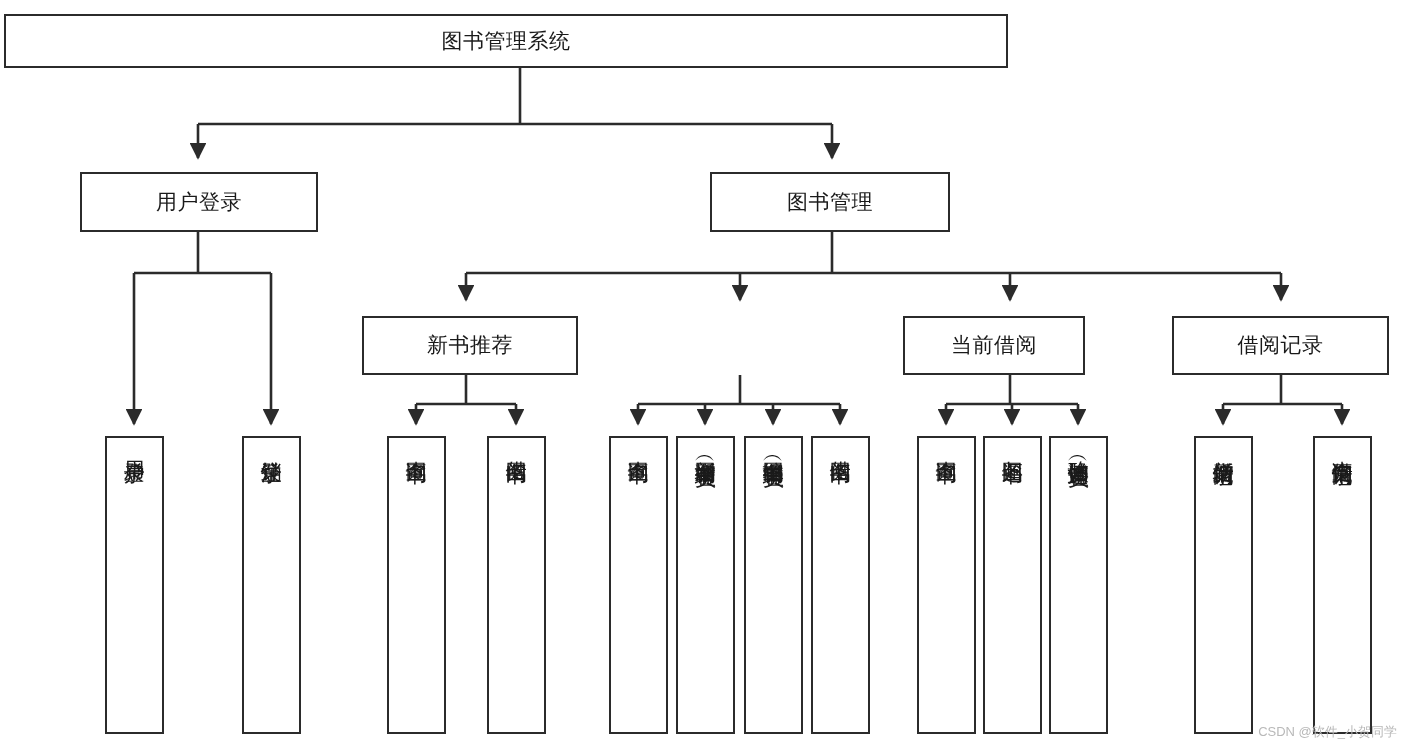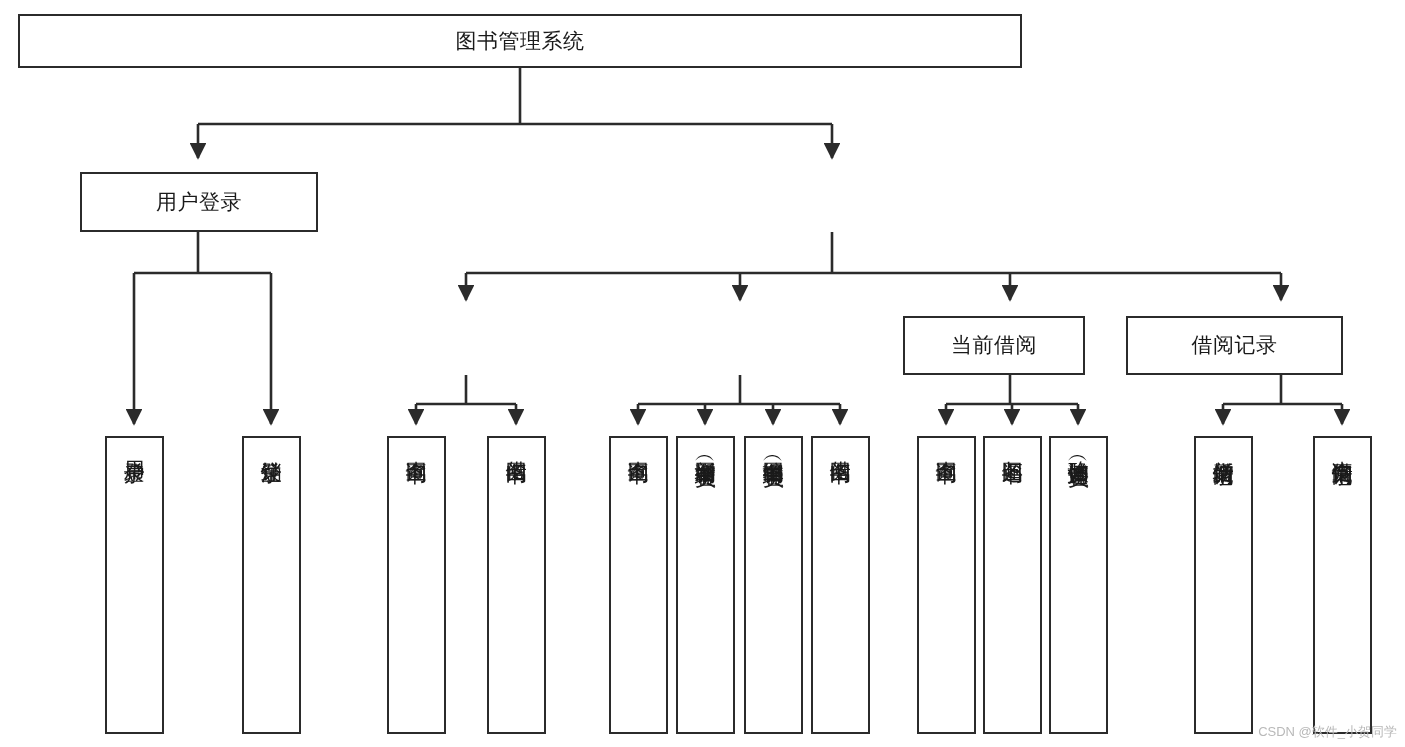--- a/index.html
+++ b/index.html
@@ -119,32 +119,38 @@
       <path d="M 1012 404 L 1012 424" marker-end="url(#arrow)"></path>
       <path d="M 1078 404 L 1078 424" marker-end="url(#arrow)"></path>
 
       <path d="M 1281 375 L 1281 404"></path>
       <path d="M 1223 404 L 1342 404"></path>
       <path d="M 1223 404 L 1223 424" marker-end="url(#arrow)"></path>
       <path d="M 1342 404 L 1342 424" marker-end="url(#arrow)"></path>
     </g>
   </svg>
 
-  <div class="node root" style="left:18px; top:14px; width:1004px; height:54px;">
+  <div class="node root" style="left:4px; top:14px; width:1004px; height:54px;">
     <span class="label">图书管理系统</span>
   </div>
 
   <div class="node level1" style="left:80px; top:172px; width:238px; height:60px;">
     <span class="label">用户登录</span>
   </div>
+  <div class="node level1" style="left:710px; top:172px; width:240px; height:60px;">
+    <span class="label">图书管理</span>
+  </div>
 
+  <div class="node level2" style="left:362px; top:316px; width:216px; height:59px;">
+    <span class="label">新书推荐</span>
+  </div>
   <div class="node level2" style="left:903px; top:316px; width:182px; height:59px;">
     <span class="label">当前借阅</span>
   </div>
-  <div class="node level2" style="left:1126px; top:316px; width:217px; height:59px;">
+  <div class="node level2" style="left:1172px; top:316px; width:217px; height:59px;">
     <span class="label">借阅记录</span>
   </div>
 
   <div class="node leaf" style="left:105px; top:436px; width:59px; height:298px;">
     <span class="label">用户登录</span>
   </div>
   <div class="node leaf" style="left:242px; top:436px; width:59px; height:298px;">
     <span class="label">注销登录</span>
   </div>
 

